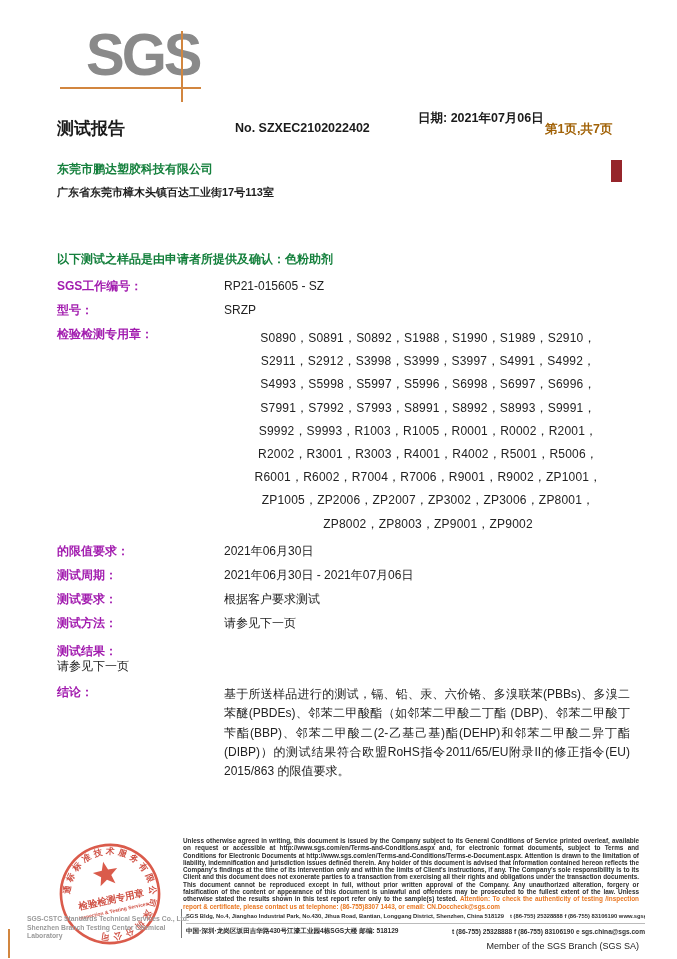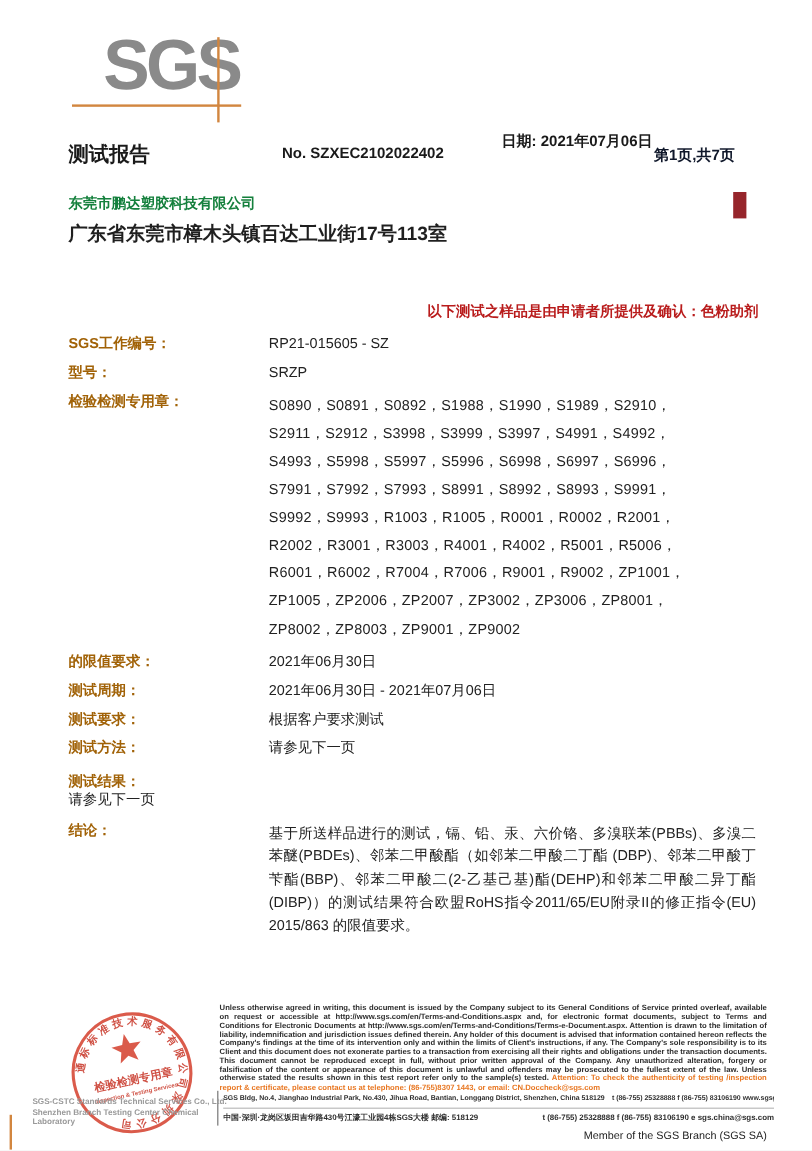--- a/index.html
+++ b/index.html
@@ -11,33 +11,33 @@
   .logo-text{
     position:absolute;left:86px;top:26px;font-size:58px;font-weight:800;line-height:1;
     color:#8a8a8a;letter-spacing:-3px;transform:scaleY(1.02);
   }
   .crop-h{position:absolute;left:60px;top:87px;width:141px;height:2px;background:#d2863f;}
   .crop-v{position:absolute;left:181px;top:31px;width:2px;height:71px;background:#d2863f;}
   
   .title{position:absolute;left:57px;top:117px;font-size:17px;font-weight:bold;color:#1a1a1a;}
   .report-no{position:absolute;left:235px;top:121px;font-size:12.5px;font-weight:600;color:#1a1a1a;}
   .hdr-date{position:absolute;left:418px;top:110px;font-size:12.5px;font-weight:600;color:#1a1a1a;}
-  .hdr-page{position:absolute;left:545px;top:121px;font-size:12.5px;font-weight:600;color:#0f172a;}
+  .hdr-page{position:absolute;left:545px;top:121px;font-size:12.5px;font-weight:600;color:#a16207;}
   
   .app-name{position:absolute;left:57px;top:161px;font-size:12px;font-weight:600;color:#15803d;}
-  .app-addr{position:absolute;left:57px;top:185px;font-size:16px;font-weight:600;color:#1f1f1f;}
+  .app-addr{position:absolute;left:57px;top:185px;font-size:11px;font-weight:600;color:#1f1f1f;}
   .red-mark{position:absolute;left:611px;top:160px;width:11px;height:22px;background:#96252b;}
   
   .body{position:absolute;left:57px;top:251px;width:575px;font-size:12px;}
-  .intro{font-weight:600;margin-bottom:11px;color:#b91c1c;text-align:right;}
+  .intro{font-weight:600;margin-bottom:11px;color:#15803d;}
   .row{display:flex;margin-bottom:9px;}
-  .row .lab{width:167px;flex:none;font-weight:600;color:#a16207;line-height:15px;}
+  .row .lab{width:167px;flex:none;font-weight:600;color:#a21caf;line-height:15px;}
   .row .val{flex:1;font-weight:400;color:#222;line-height:15px;}
   .row.codes-row{margin-bottom:8px;}
-  .codes .code-line{line-height:23.2px;white-space:nowrap;letter-spacing:.2px;}
+  .codes .code-line{line-height:23.2px;white-space:nowrap;letter-spacing:.2px;text-align:center;}
   .row.r-method{margin-bottom:13px;}
   .row.r-result{margin-bottom:11px;flex-direction:column;}
   .row.r-conclusion .val{line-height:19.4px;max-width:406px;text-align:justify;}
   
   .legal{
     position:absolute;left:183px;top:837px;width:456px;font-size:6.4px;line-height:7.3px;
     text-align:justify;color:#2f2f2f;font-weight:600;
   }
   .attention{color:#e87722;font-weight:bold;}
   .addr-block{position:absolute;left:181px;top:909px;width:459px;border-left:1px solid #777;padding-left:4px;}

